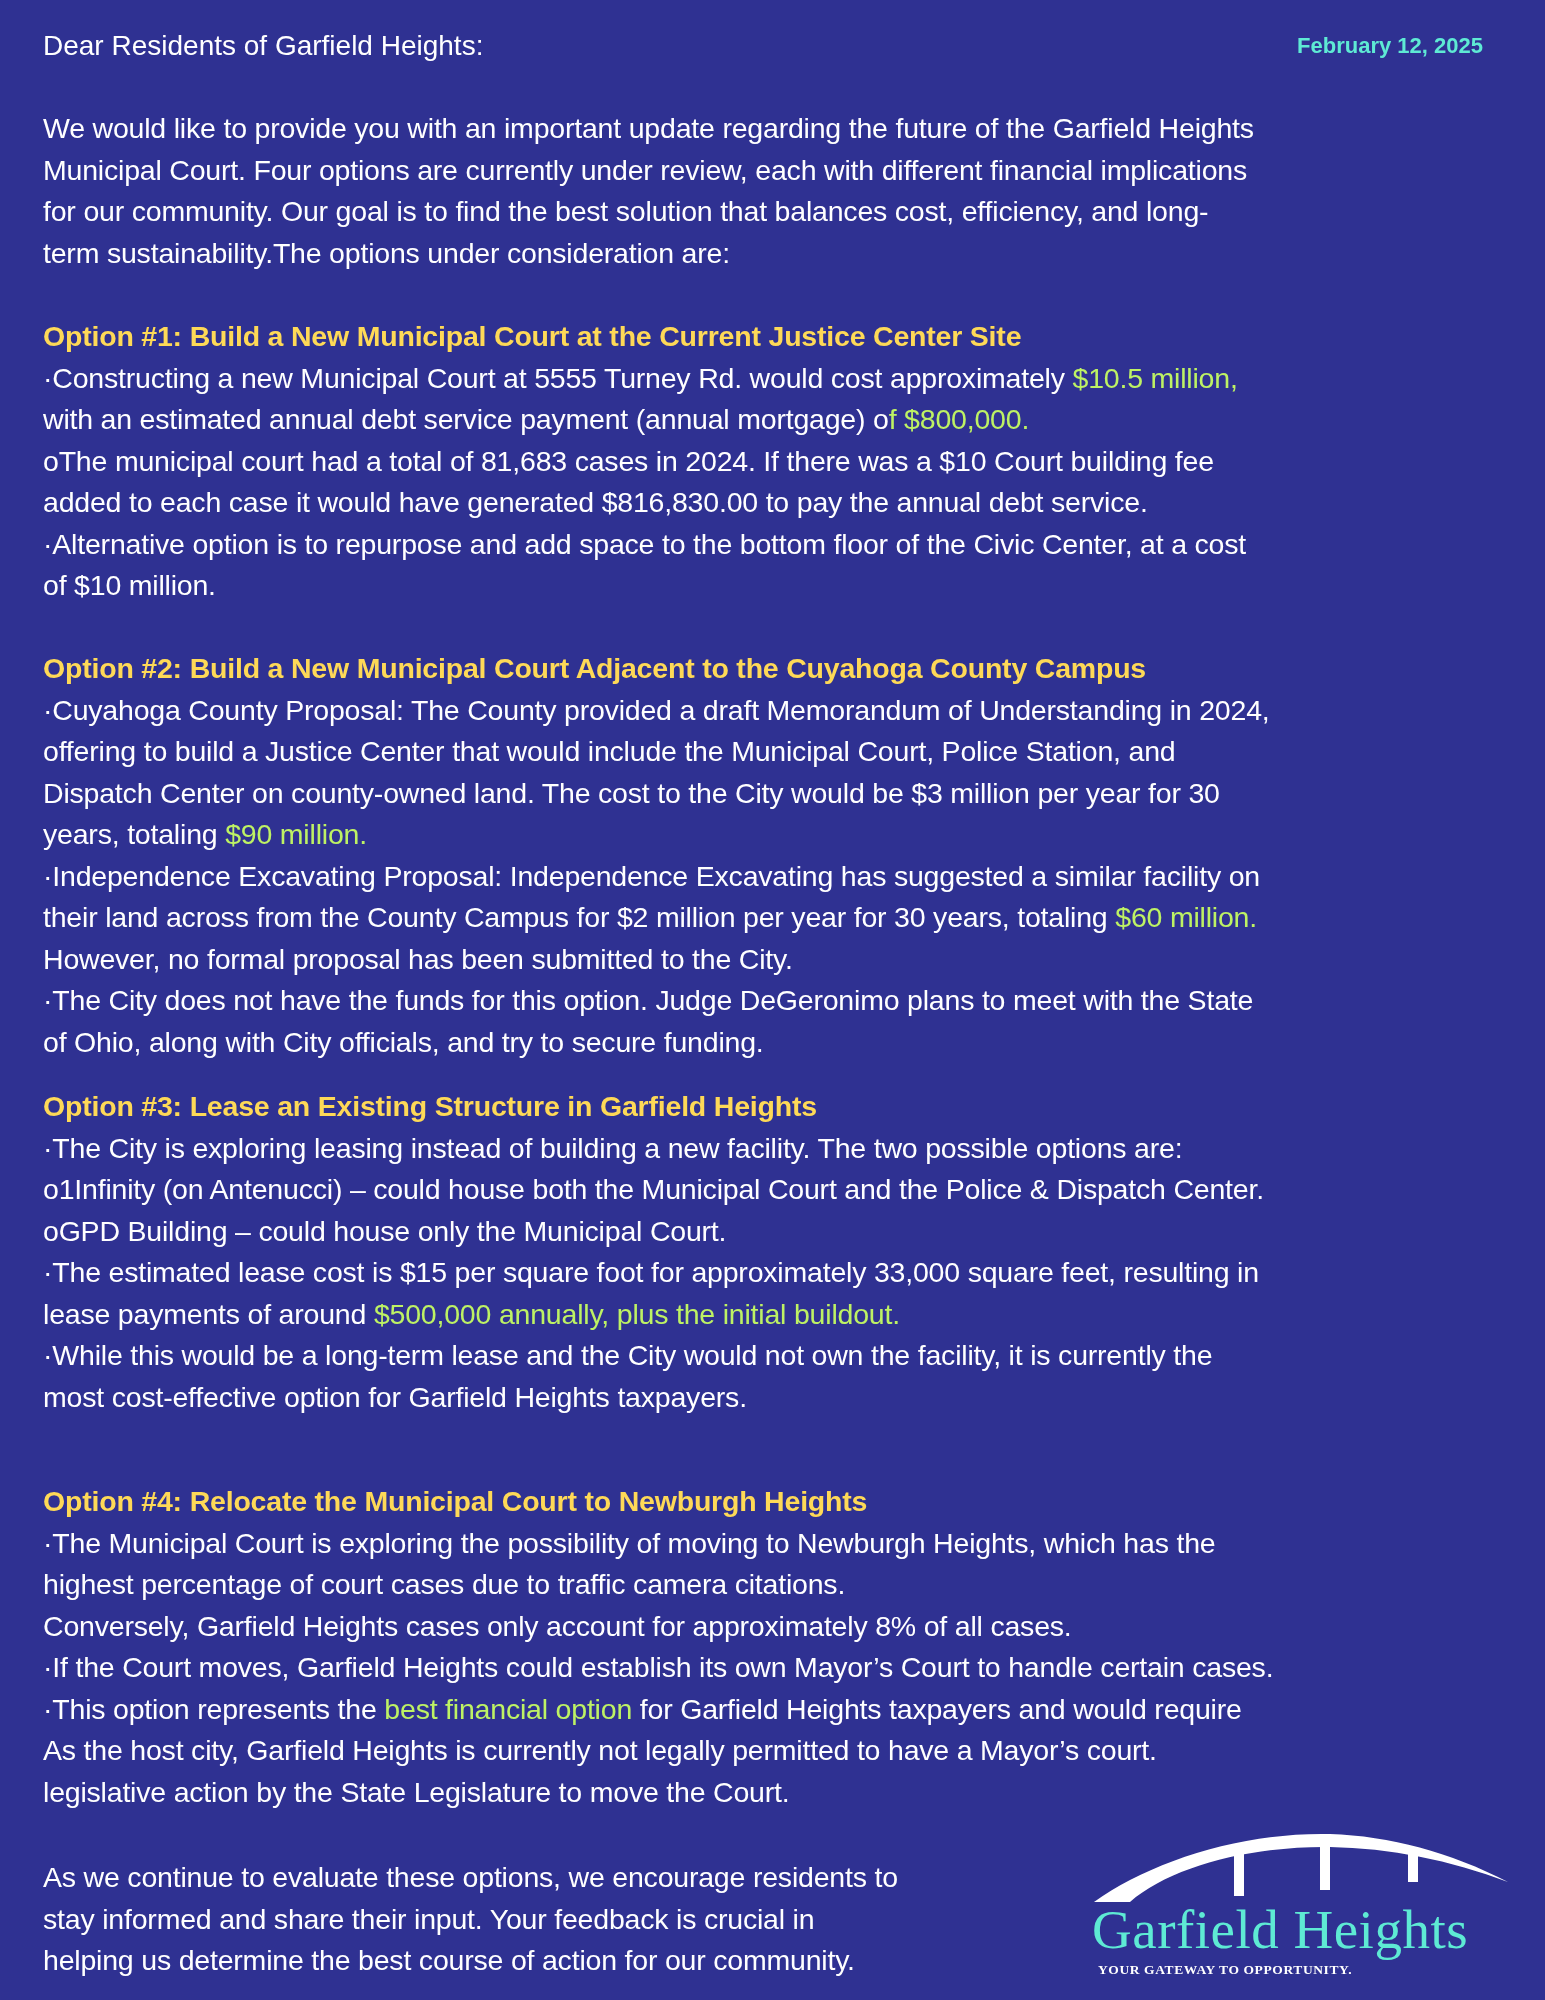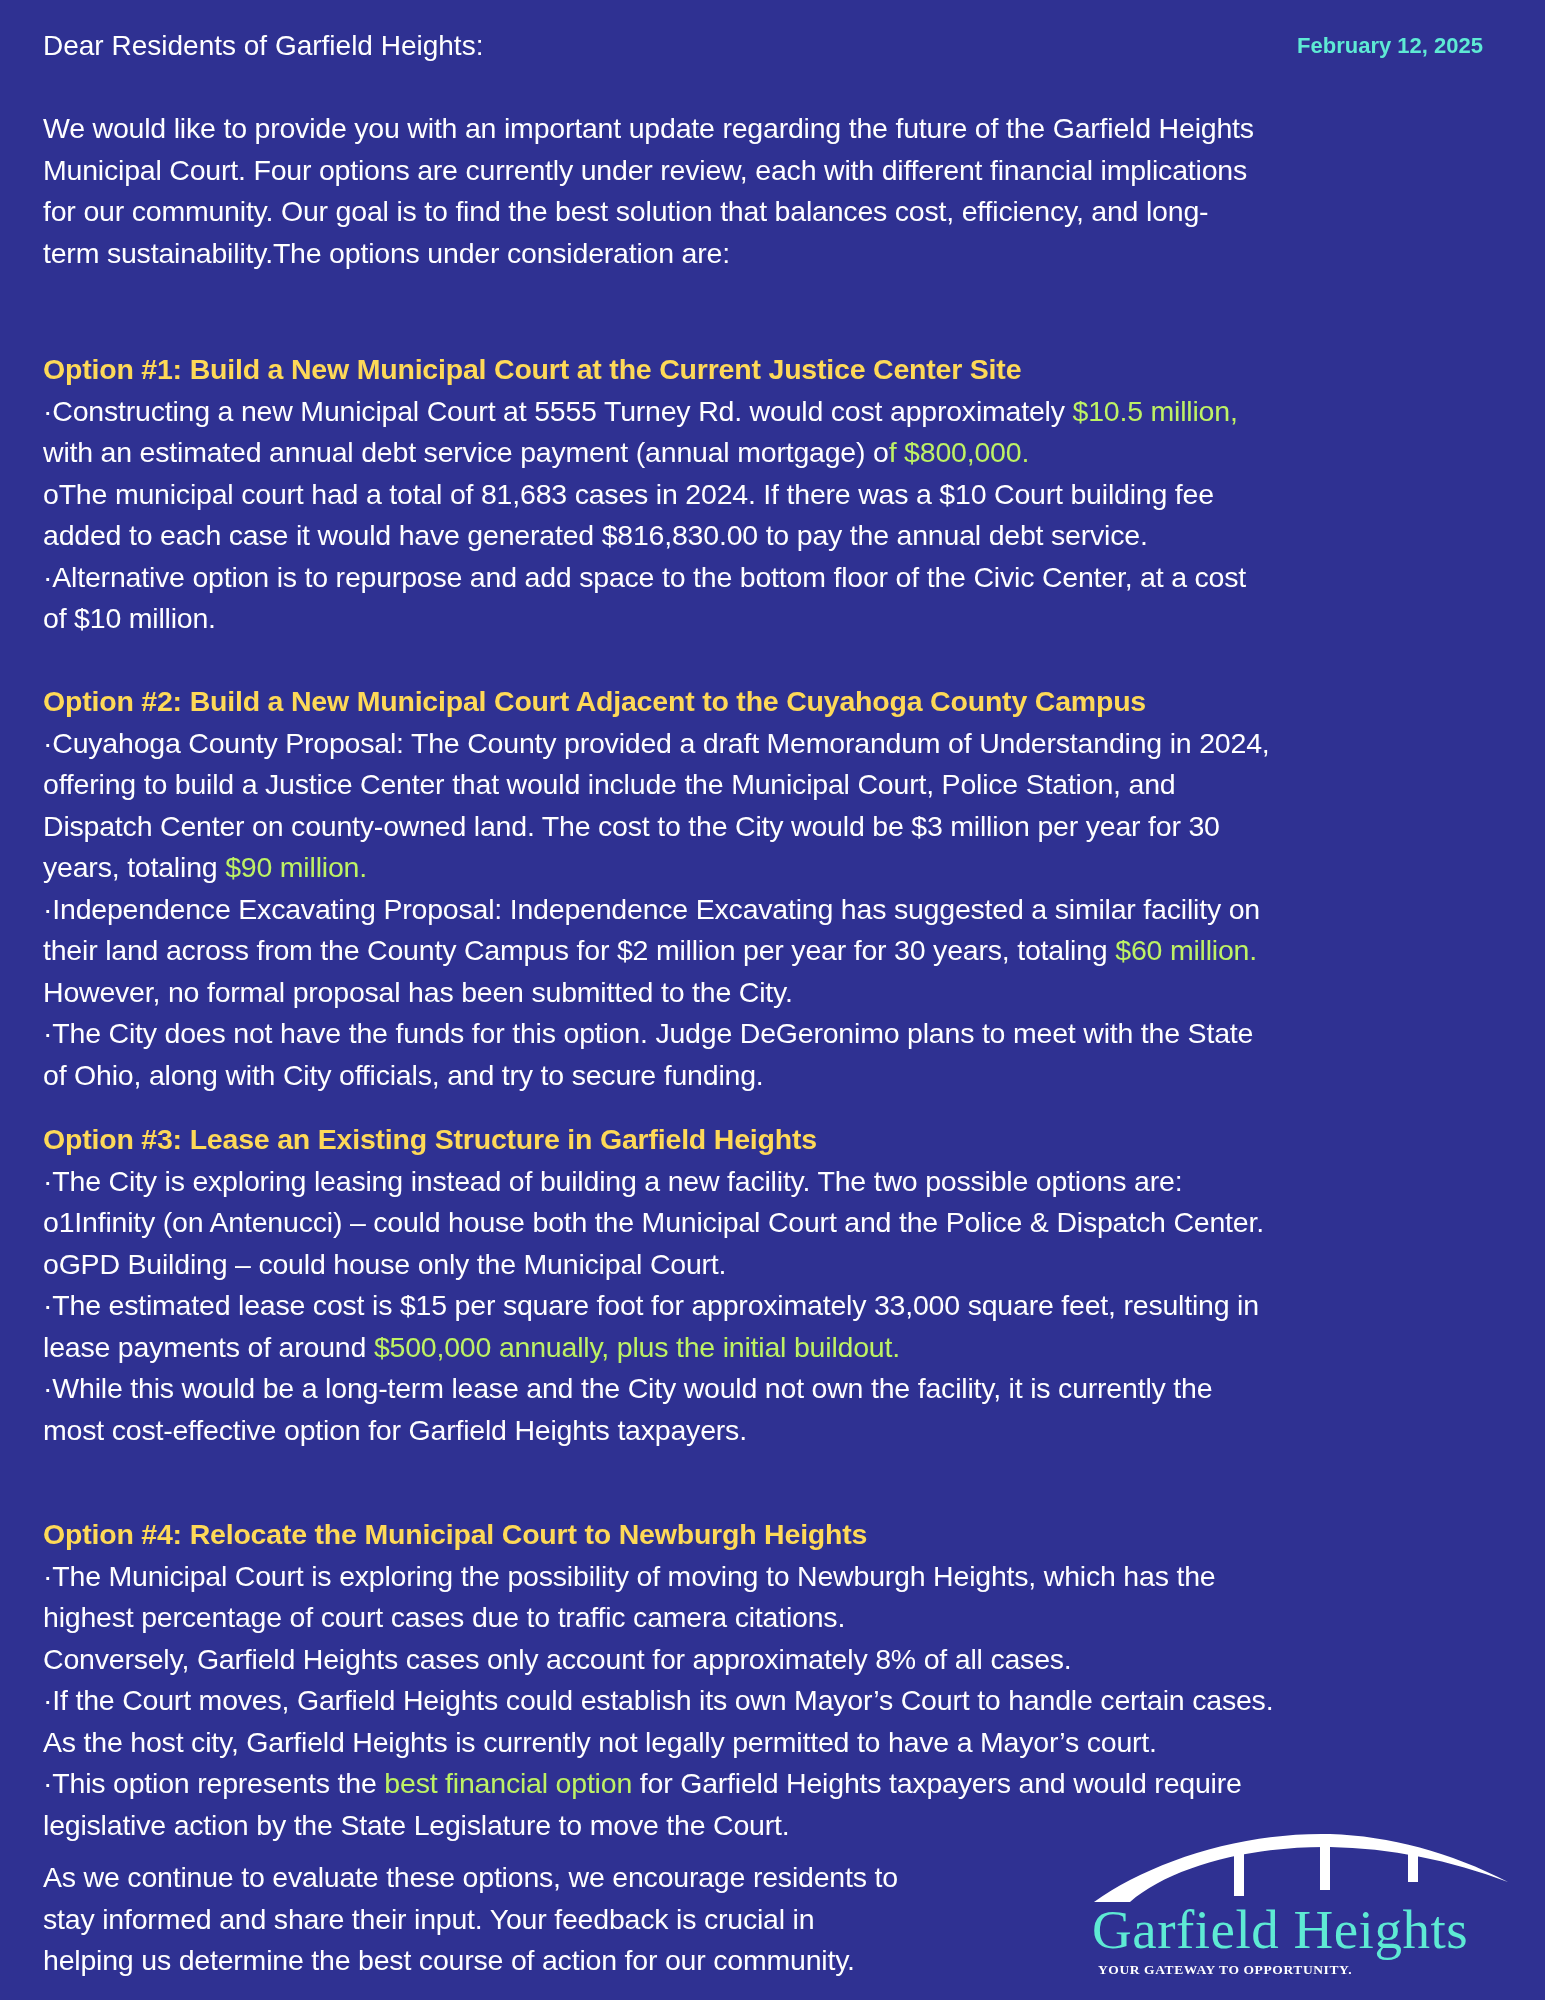--- a/index.html
+++ b/index.html
@@ -64,21 +64,20 @@
       color: #bef264;
       font-weight: normal;
     }
     .option-title {
       color: #fed957;
       font-weight: bold;
       font-size: 28.5px;
       line-height: 41.5px;
       white-space: nowrap;
       display: block;
-      margin-top: 33px;
     }
     .logo {
       position: absolute;
       left: 1090px;
       top: 1822px;
       width: 420px;
       height: 160px;
     }
     .logo svg {
       position: absolute;
@@ -159,22 +158,22 @@
     <span class="line">·While this would be a long-term lease and the City would not own the facility, it is currently the</span>
     <span class="line">most cost-effective option for Garfield Heights taxpayers.</span>
   </div>
 
   <div class="block body-text" style="top:1481px;">
     <span class="option-title">Option #4: Relocate the Municipal Court to Newburgh Heights</span>
     <span class="line">·The Municipal Court is exploring the possibility of moving to Newburgh Heights, which has the</span>
     <span class="line">highest percentage of court cases due to traffic camera citations.</span>
     <span class="line">Conversely, Garfield Heights cases only account for approximately 8% of all cases.</span>
     <span class="line">·If the Court moves, Garfield Heights could establish its own Mayor’s Court to handle certain cases.</span>
+    <span class="line"><span>·This option represents the </span><span class="hl">best financial option</span><span> for Garfield Heights taxpayers and would require</span></span>
     <span class="line">As the host city, Garfield Heights is currently not legally permitted to have a Mayor’s court.</span>
-    <span class="line"><span>·This option represents the </span><span class="hl">best financial option</span><span> for Garfield Heights taxpayers and would require</span></span>
     <span class="line">legislative action by the State Legislature to move the Court.</span>
   </div>
 
   <div class="block body-text" style="top:1857px; width:1030px;">
     <span class="line">As we continue to evaluate these options, we encourage residents to</span>
     <span class="line">stay informed and share their input. Your feedback is crucial in</span>
     <span class="line">helping us determine the best course of action for our community.</span>
   </div>
 </div>
 

